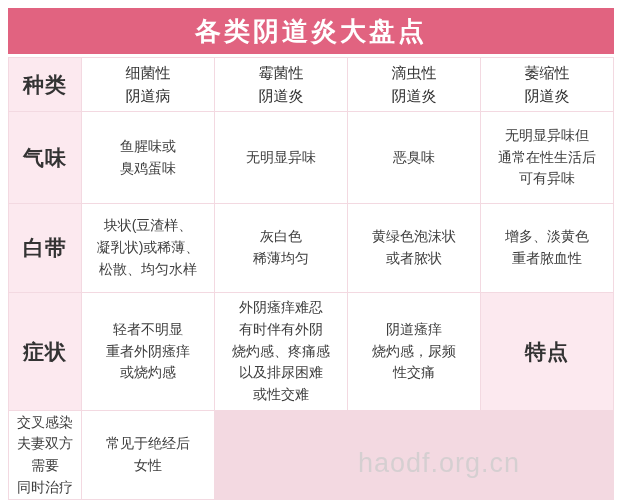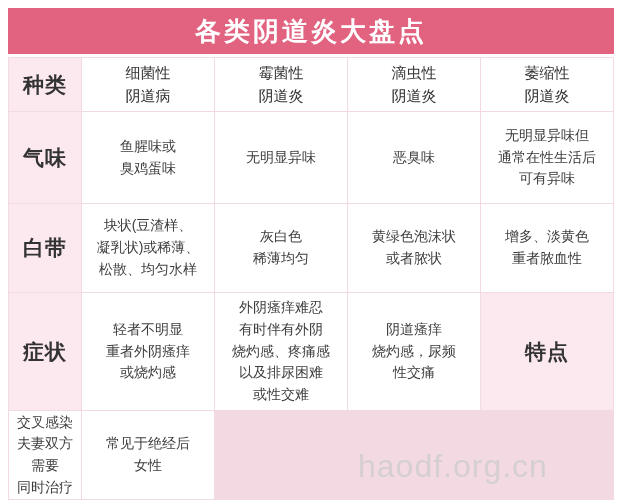--- a/index.html
+++ b/index.html
@@ -54,21 +54,21 @@
   .colhead{
     font-weight:400;font-size:15px;color:var(--text);
     line-height:1.5;
   }
   .body{
     font-size:14px;color:var(--body-text);
     line-height:1.55;font-weight:500;
   }
   .watermark{
     position:absolute;left:358px;top:448px;
-    font-size:32px;color:var(--watermark);
+    font-size:27px;color:var(--watermark);
     opacity:0.75;letter-spacing:1px;
     z-index:3;pointer-events:none;
   }
 </style>
 </head>
 <body>
 
 <div class="poster">
 
   <div class="titlebar">

